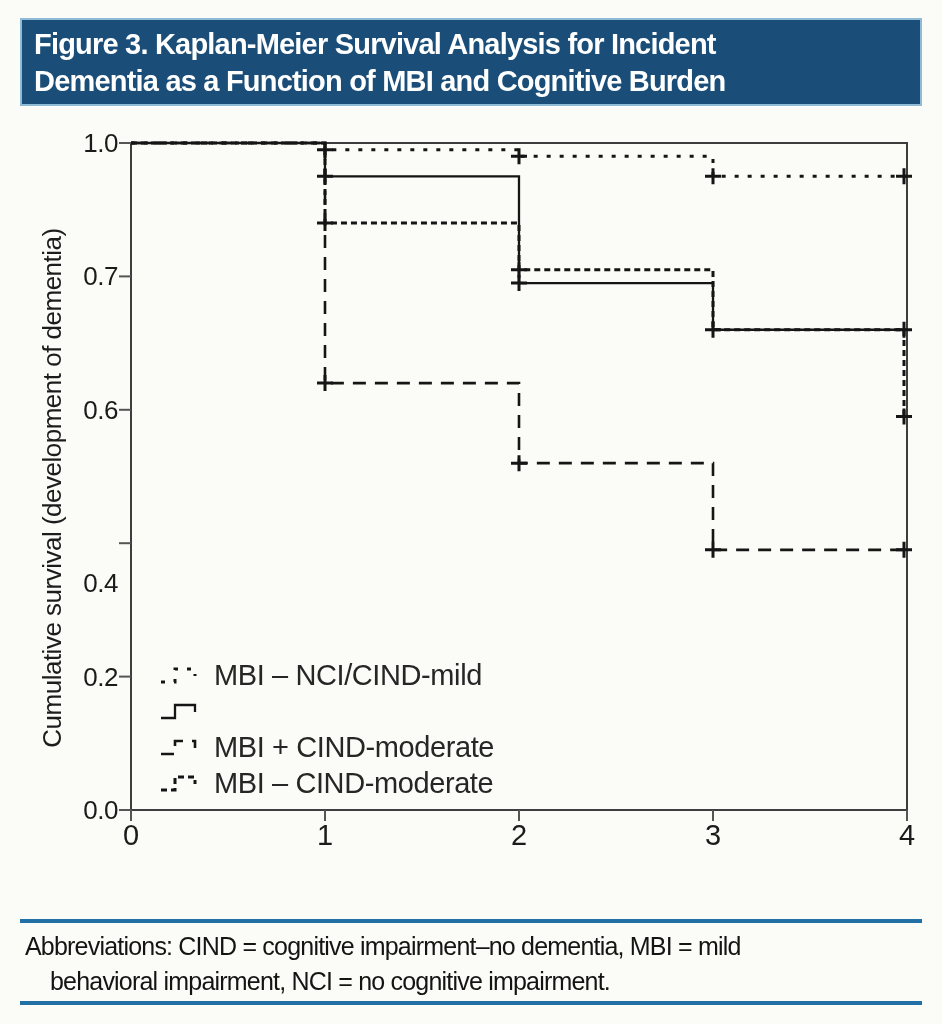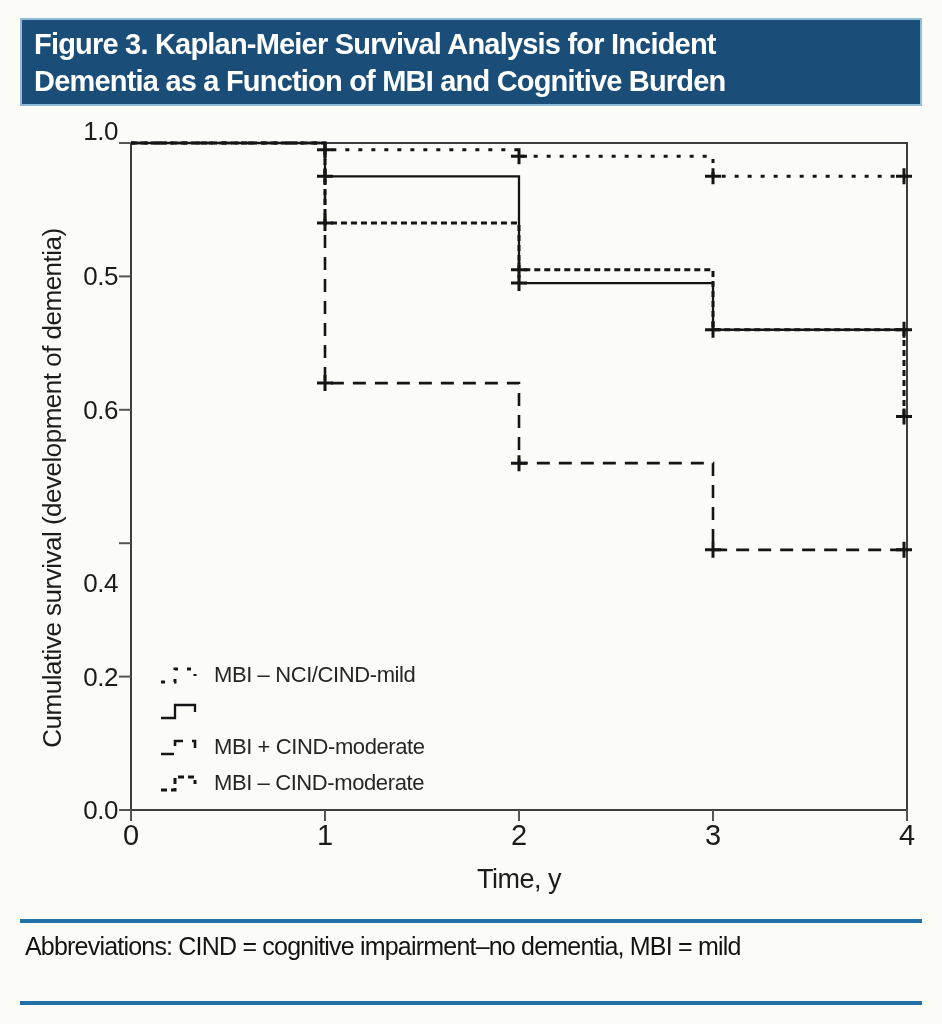--- a/index.html
+++ b/index.html
@@ -42,21 +42,21 @@
     text-align:right;font-size:26px;color:#1b1b1b;letter-spacing:-0.5px;
   }
   .xtick{
     position:absolute;width:50px;height:34px;line-height:34px;
     text-align:center;font-size:29px;color:#1b1b1b;
   }
   
   .legend{position:absolute;left:158px;top:657px;display:flex;flex-direction:column;}
   .legend-row{display:flex;align-items:center;gap:10px;height:36px;}
   .legend-row svg{flex:0 0 auto;}
-  .legend-label{font-size:22px;color:#262626;letter-spacing:-0.4px;white-space:nowrap;}
+  .legend-label{font-size:29px;color:#262626;letter-spacing:-0.4px;white-space:nowrap;}
   
   .rule{position:absolute;left:20px;width:902px;height:4px;background:#2171A6;}
   .rule-top{top:919px;}
   .rule-bottom{top:1001px;}
   .abbr{
     position:absolute;left:25px;top:929px;width:900px;
     font-size:25px;line-height:35px;color:#141414;letter-spacing:-0.8px;
   }
   .abbr .indent{padding-left:25px;}
 </style>
@@ -98,28 +98,27 @@
         <path d="M 317 223.03999999999996 H 333 M 325 215.03999999999996 V 231.03999999999996" stroke="#151515" stroke-width="3" fill="none"></path>
         <path d="M 511 269.73 H 527 M 519 261.73 V 277.73" stroke="#151515" stroke-width="3" fill="none"></path>
         <path d="M 705 329.76 H 721 M 713 321.76 V 337.76" stroke="#151515" stroke-width="3" fill="none"></path>
         <path d="M 896 416.47 H 912 M 904 408.47 V 424.47" stroke="#151515" stroke-width="3" fill="none"></path>
         <path d="M 317 383.12 H 333 M 325 375.12 V 391.12" stroke="#151515" stroke-width="3" fill="none"></path>
         <path d="M 511 463.15999999999997 H 527 M 519 455.15999999999997 V 471.15999999999997" stroke="#151515" stroke-width="3" fill="none"></path>
         <path d="M 705 549.87 H 721 M 713 541.87 V 557.87" stroke="#151515" stroke-width="3" fill="none"></path>
         <path d="M 896 549.87 H 912 M 904 541.87 V 557.87" stroke="#151515" stroke-width="3" fill="none"></path>
       </svg>
     <div class="ylabel">Cumulative survival (development of dementia)</div>
-    <div class="xlabel">Time, y</div>
     <div id="yticks">
         <div class="ytick" style="left: 40px; top: 794px;">0.0</div>
         <div class="ytick" style="left: 40px; top: 660.6px; text-align: right;">0.2</div>
         <div class="ytick" style="left: 40px; top: 527.2px; margin-top: 40px;">0.4</div>
         <div class="ytick" style="left: 40px; top: 393.8px;">0.6</div>
-        <div class="ytick" style="left: 40px; top: 260.4px;">0.5</div>
-        <div class="ytick" style="left: 40px; top: 115px;">1.0</div>
+        <div class="ytick" style="left: 40px; top: 260.4px;">0.7</div>
+        <div class="ytick" style="left: 40px; top: 127px;">1.0</div>
       </div>
     <div id="xticks">
         <div class="xtick" style="left: 106px; top: 818px;">0</div>
         <div class="xtick" style="left: 300px; top: 818px;">1</div>
         <div class="xtick" style="left: 494px; top: 818px;">2</div>
         <div class="xtick" style="left: 688px; top: 818px;">3</div>
         <div class="xtick" style="left: 882px; top: 818px;">4</div>
       </div>
     <div id="legend" class="legend">
         <div class="legend-row">
@@ -145,17 +144,18 @@
           </svg>
           <span class="legend-label">MBI – CIND-moderate</span>
         </div>
       </div>
   </div>
 
   <div>
     <div class="rule rule-top" style="background: rgb(33, 113, 166);"></div>
     <div class="abbr">
       <div>Abbreviations: CIND = cognitive impairment–no dementia, MBI = mild</div>
+      <div class="indent">behavioral impairment, NCI = no cognitive impairment.</div>
     </div>
     <div class="rule rule-bottom" style="background: rgb(33, 113, 166);"></div>
   </div>
 
 </div>
 
 </body></html>

